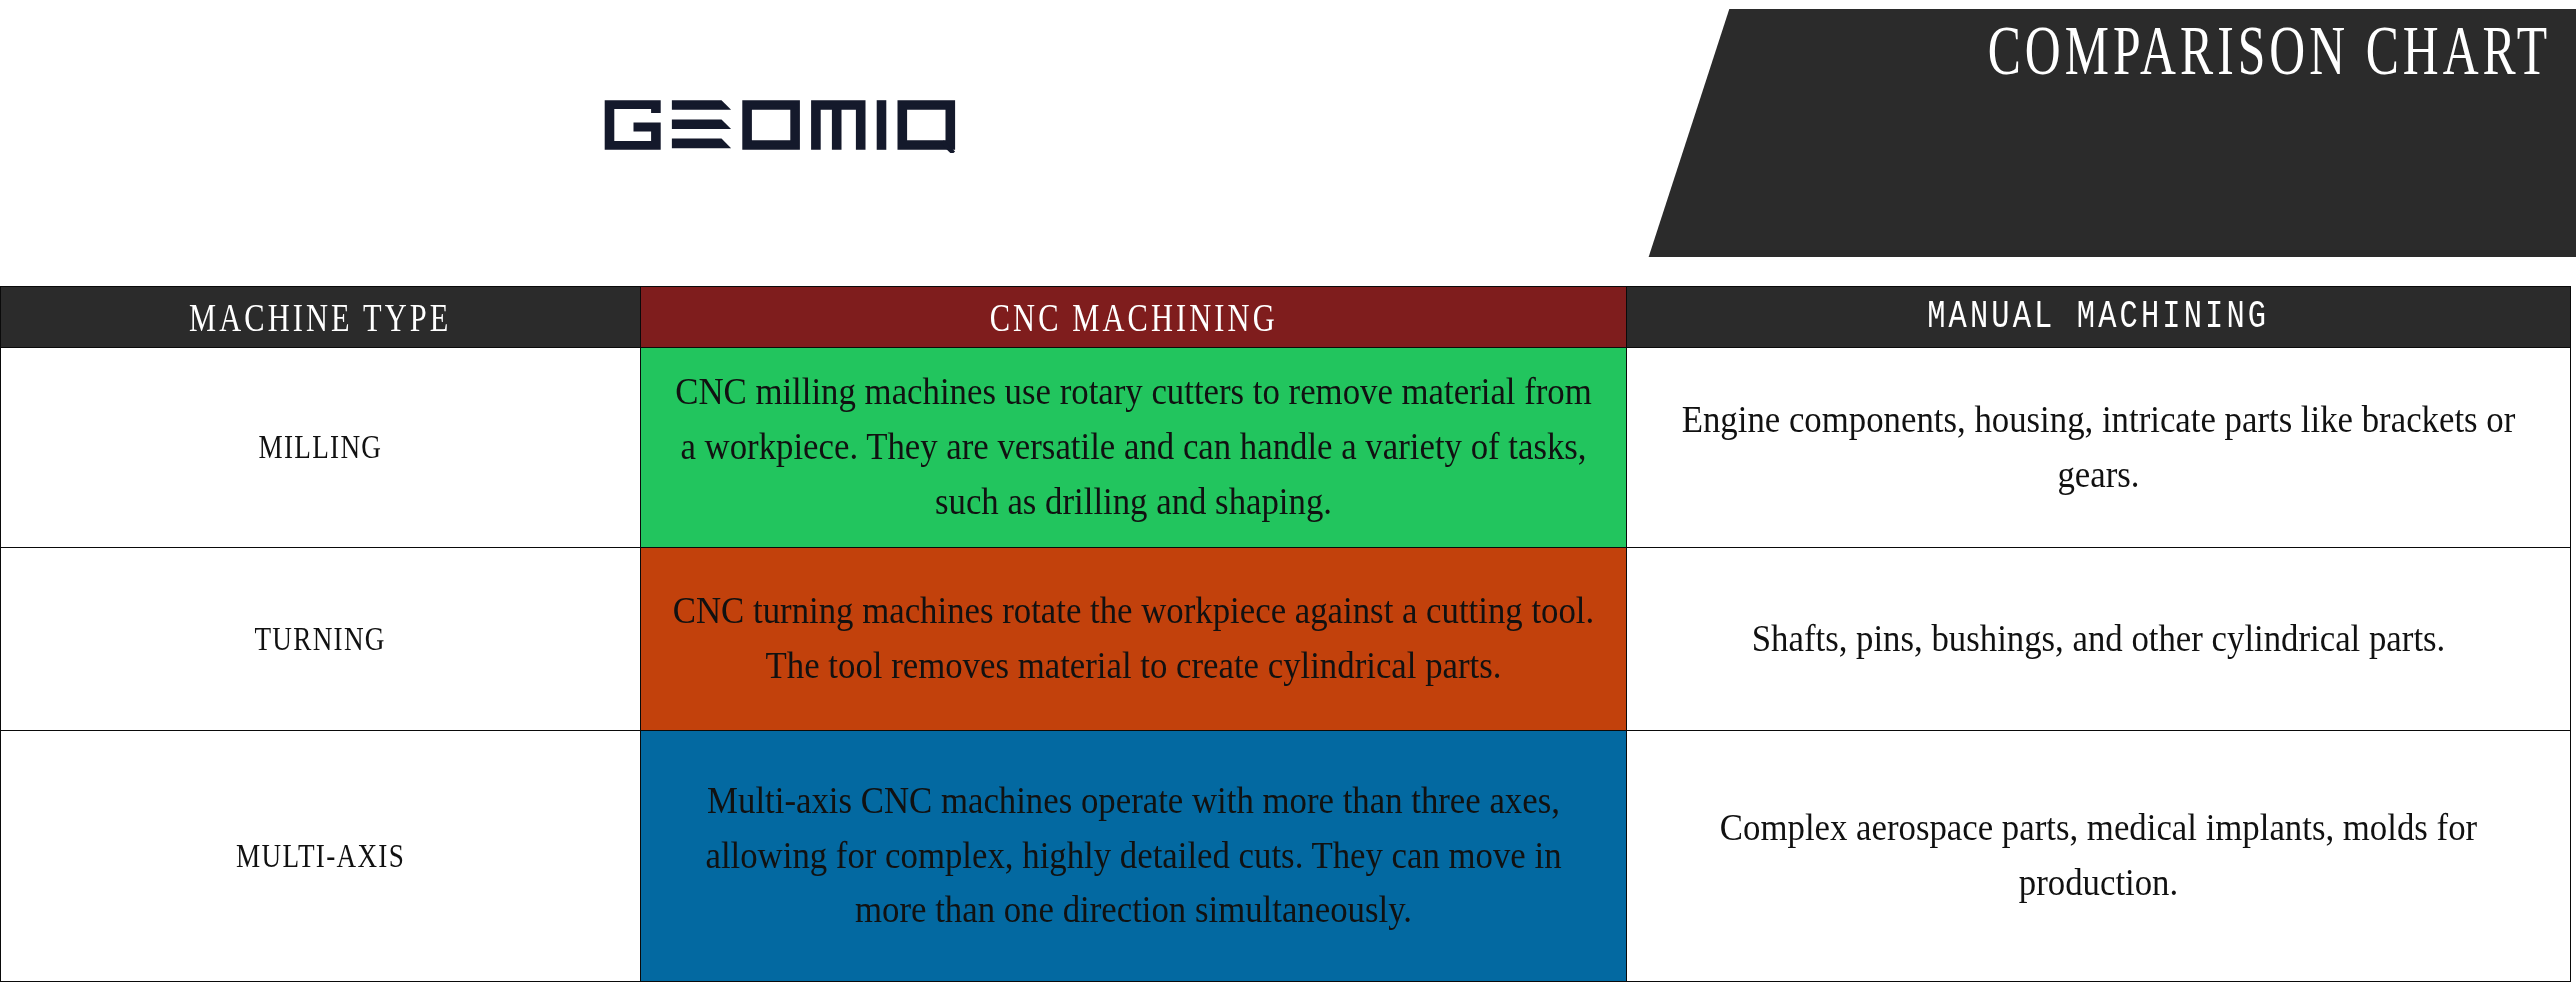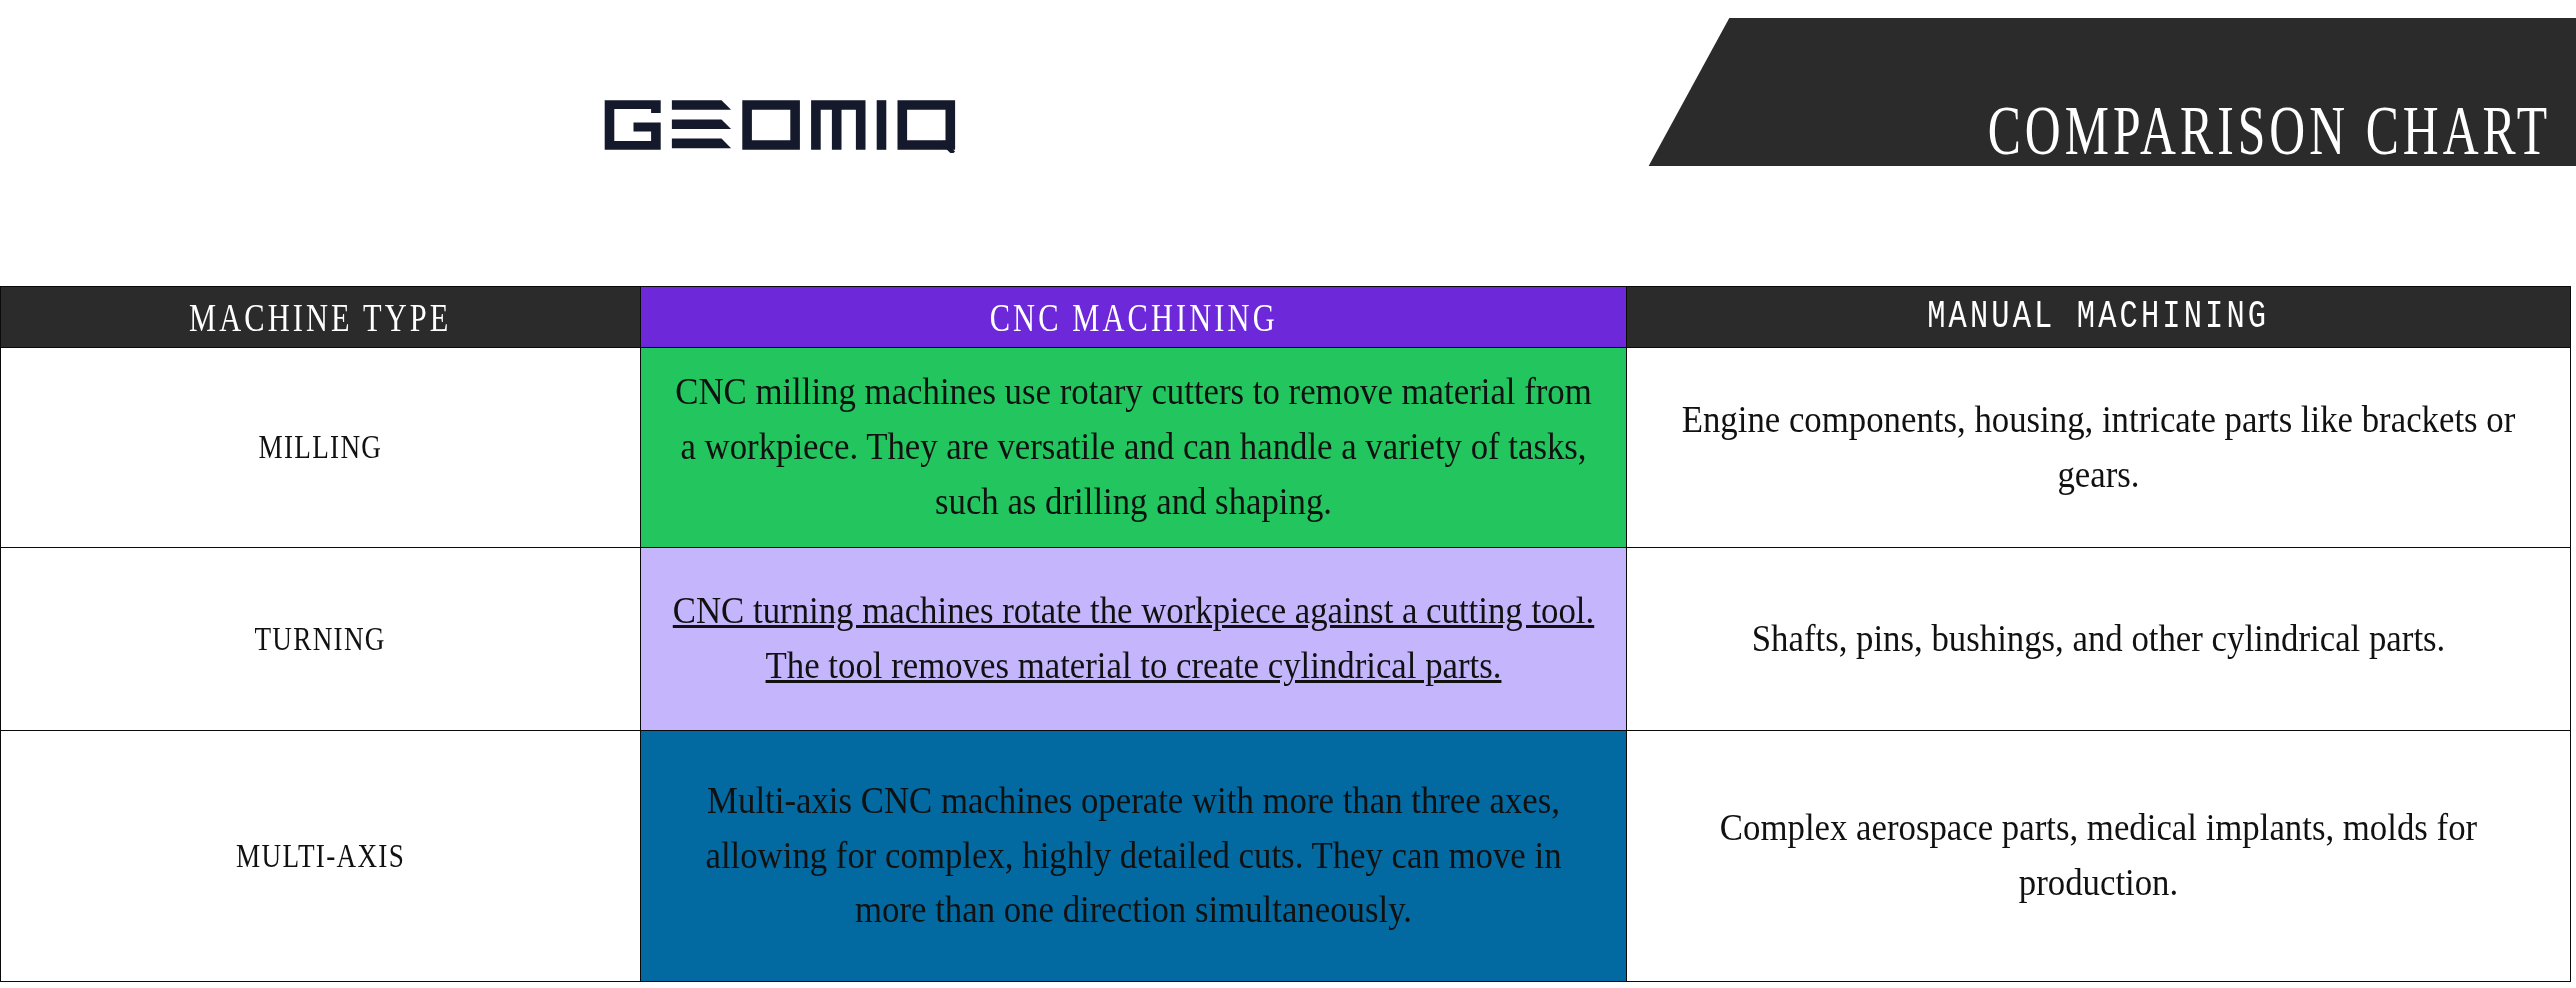--- a/index.html
+++ b/index.html
@@ -21,27 +21,27 @@
     position: absolute;
     left: 0; top: 0;
     width: 2576px;
     height: 286px;
   }
 
   
   #banner {
     position: absolute;
     right: 0;
-    top: 18px;
+    top: 9px;
     width: 966px;
-    height: 148px;
+    height: 248px;
     background: var(--banner-bg, #2b2b2b);
     clip-path: polygon(12.35% 0, 100% 0, 100% 100%, 4.0% 100%);
     display: flex;
-    align-items: flex-end;
+    align-items: flex-start;
     justify-content: flex-end;
   }
   #banner-title {
     color: #ffffff;
     font-size: 69px;
     letter-spacing: 5.6px;
     font-weight: 400;
     transform: scaleX(0.72);
     transform-origin: right center;
     white-space: nowrap;
@@ -165,21 +165,21 @@
   <colgroup>
     <col class="c1">
       <col class="c2">
       <col class="c3">
   </colgroup>
   <thead>
     <tr>
       <th style="background: rgb(43, 43, 43); color: rgb(255, 255, 255); border-color: rgb(10, 10, 10);">
         <span class="hlabel">MACHINE TYPE</span>
       </th>
-      <th style="background: #6d28d9; color: rgb(255, 255, 255); border-color: rgb(10, 10, 10);">
+      <th style="background: #7f1d1d; color: rgb(255, 255, 255); border-color: rgb(10, 10, 10);">
         <span class="hlabel">CNC MACHINING</span>
       </th>
       <th style="background: rgb(43, 43, 43); color: rgb(255, 255, 255); border-color: rgb(10, 10, 10); font-family: Liberation Mono, monospace;">
         <span class="hlabel">MANUAL MACHINING</span>
       </th>
     </tr>
   </thead>
   <tbody>
     <tr class="r1">
       <td class="machine" style="border-color: rgb(10, 10, 10);">
@@ -189,21 +189,21 @@
         <span class="txt">CNC milling machines use rotary cutters to remove material from a workpiece. They are versatile and can handle a variety of tasks, such as drilling and shaping.</span>
       </td>
       <td class="apps" style="border-color: rgb(10, 10, 10);">
         <span class="txt">Engine components, housing, intricate parts like brackets or gears.</span>
       </td>
     </tr>
     <tr class="r2">
       <td class="machine" style="border-color: rgb(10, 10, 10);">
         <span class="mlabel">TURNING</span>
       </td>
-      <td class="desc" style="background: #c4b5fd; border-color: rgb(10, 10, 10); text-decoration: underline;">
+      <td class="desc" style="background: #c2410c; border-color: rgb(10, 10, 10);">
         <span class="txt">CNC turning machines rotate the workpiece against a cutting tool. The tool removes material to create cylindrical parts.</span>
       </td>
       <td class="apps" style="border-color: rgb(10, 10, 10);">
         <span class="txt">Shafts, pins, bushings, and other cylindrical parts.</span>
       </td>
     </tr>
     <tr class="r3">
       <td class="machine" style="border-color: rgb(10, 10, 10);">
         <span class="mlabel">MULTI-AXIS</span>
       </td>

